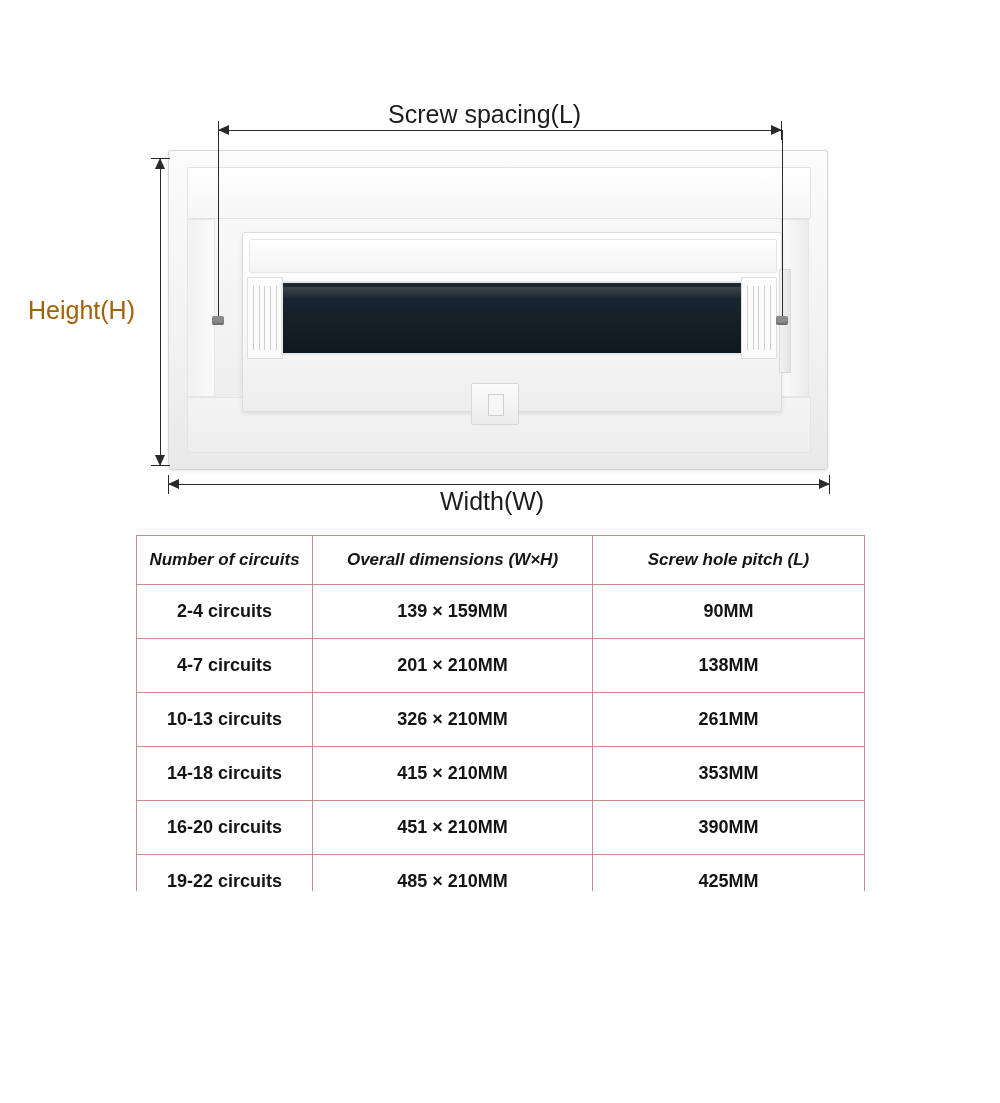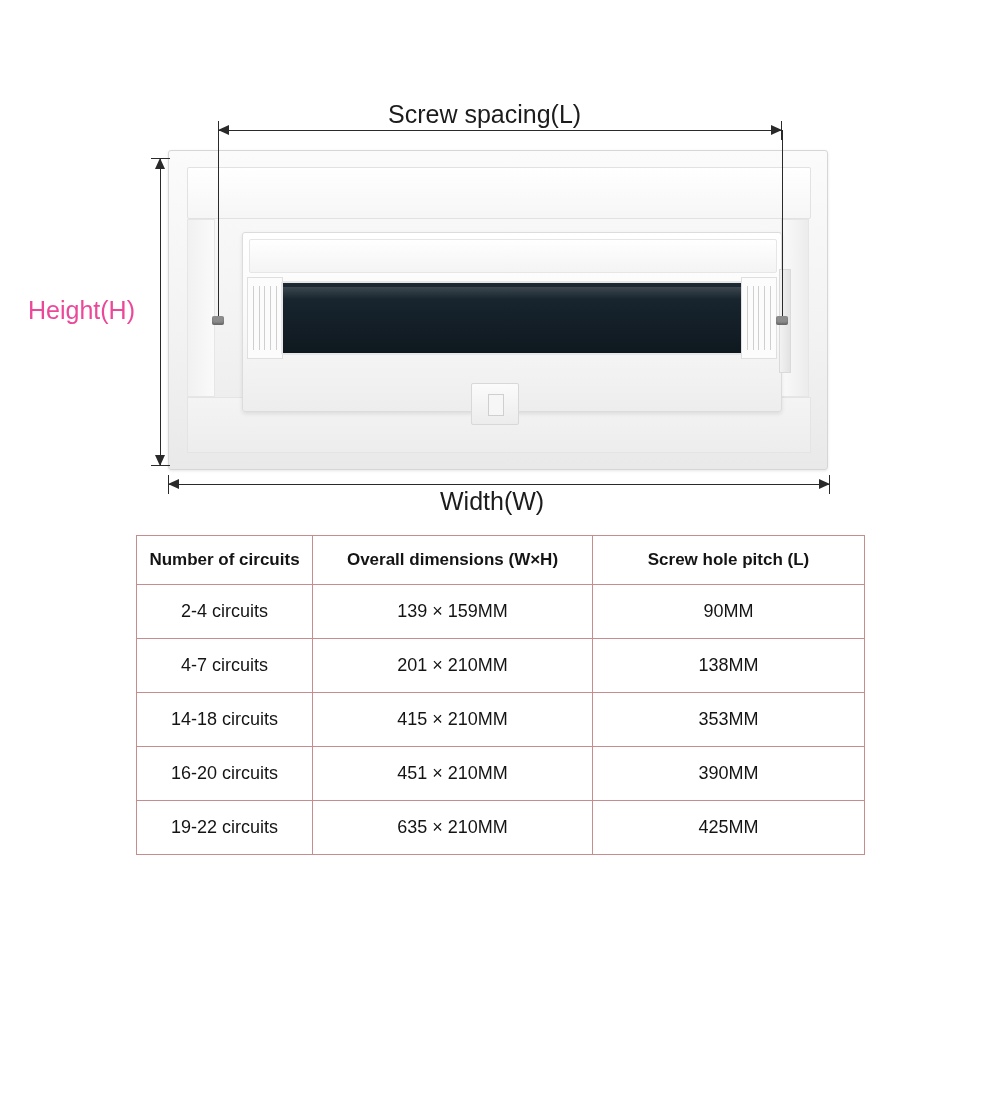--- a/index.html
+++ b/index.html
@@ -30,21 +30,21 @@
     left: 388px; top: 100px;
     font-size: 25px;
     color: #1c1c1c;
     white-space: nowrap;
   }
   
   .label-height {
     position: absolute;
     left: 28px; top: 296px;
     font-size: 25px;
-    color: #ec4899;
+    color: #a16207;
     white-space: nowrap;
   }
   
   .label-width {
     position: absolute;
     left: 440px; top: 487px;
     font-size: 25px;
     color: #1c1c1c;
     white-space: nowrap;
   }
@@ -268,24 +268,25 @@
   .spec-table th,
   .spec-table td {
     border: 1px solid #c58d8d;
     text-align: center;
     color: #141414;
   }
   .spec-table th {
     font-size: 17px;
     font-weight: bold;
     padding: 14px 4px;
+    font-style: italic;
   }
   .spec-table td {
     font-size: 18px;
-    font-weight: normal;
+    font-weight: bold;
     padding: 16px 16px;
     margin-left: 32px;
   }
   .col-a { width: 176px; }
   .col-b { width: 280px; }
   .col-c { width: 272px; }
 </style>
 </head>
 <body>
 
@@ -378,30 +379,35 @@
         <td>2-4 circuits</td>
         <td>139 × 159MM</td>
         <td>90MM</td>
       </tr>
       <tr>
         <td>4-7 circuits</td>
         <td>201 × 210MM</td>
         <td>138MM</td>
       </tr>
       <tr>
+        <td>10-13 circuits</td>
+        <td>326 × 210MM</td>
+        <td>261MM</td>
+      </tr>
+      <tr>
         <td>14-18 circuits</td>
         <td>415 × 210MM</td>
         <td>353MM</td>
       </tr>
       <tr>
         <td>16-20 circuits</td>
         <td>451 × 210MM</td>
         <td>390MM</td>
       </tr>
       <tr>
         <td>19-22 circuits</td>
-        <td>635 × 210MM</td>
+        <td>485 × 210MM</td>
         <td>425MM</td>
       </tr>
     </tbody>
   </table>
 
 </div>
 
 </body></html>

